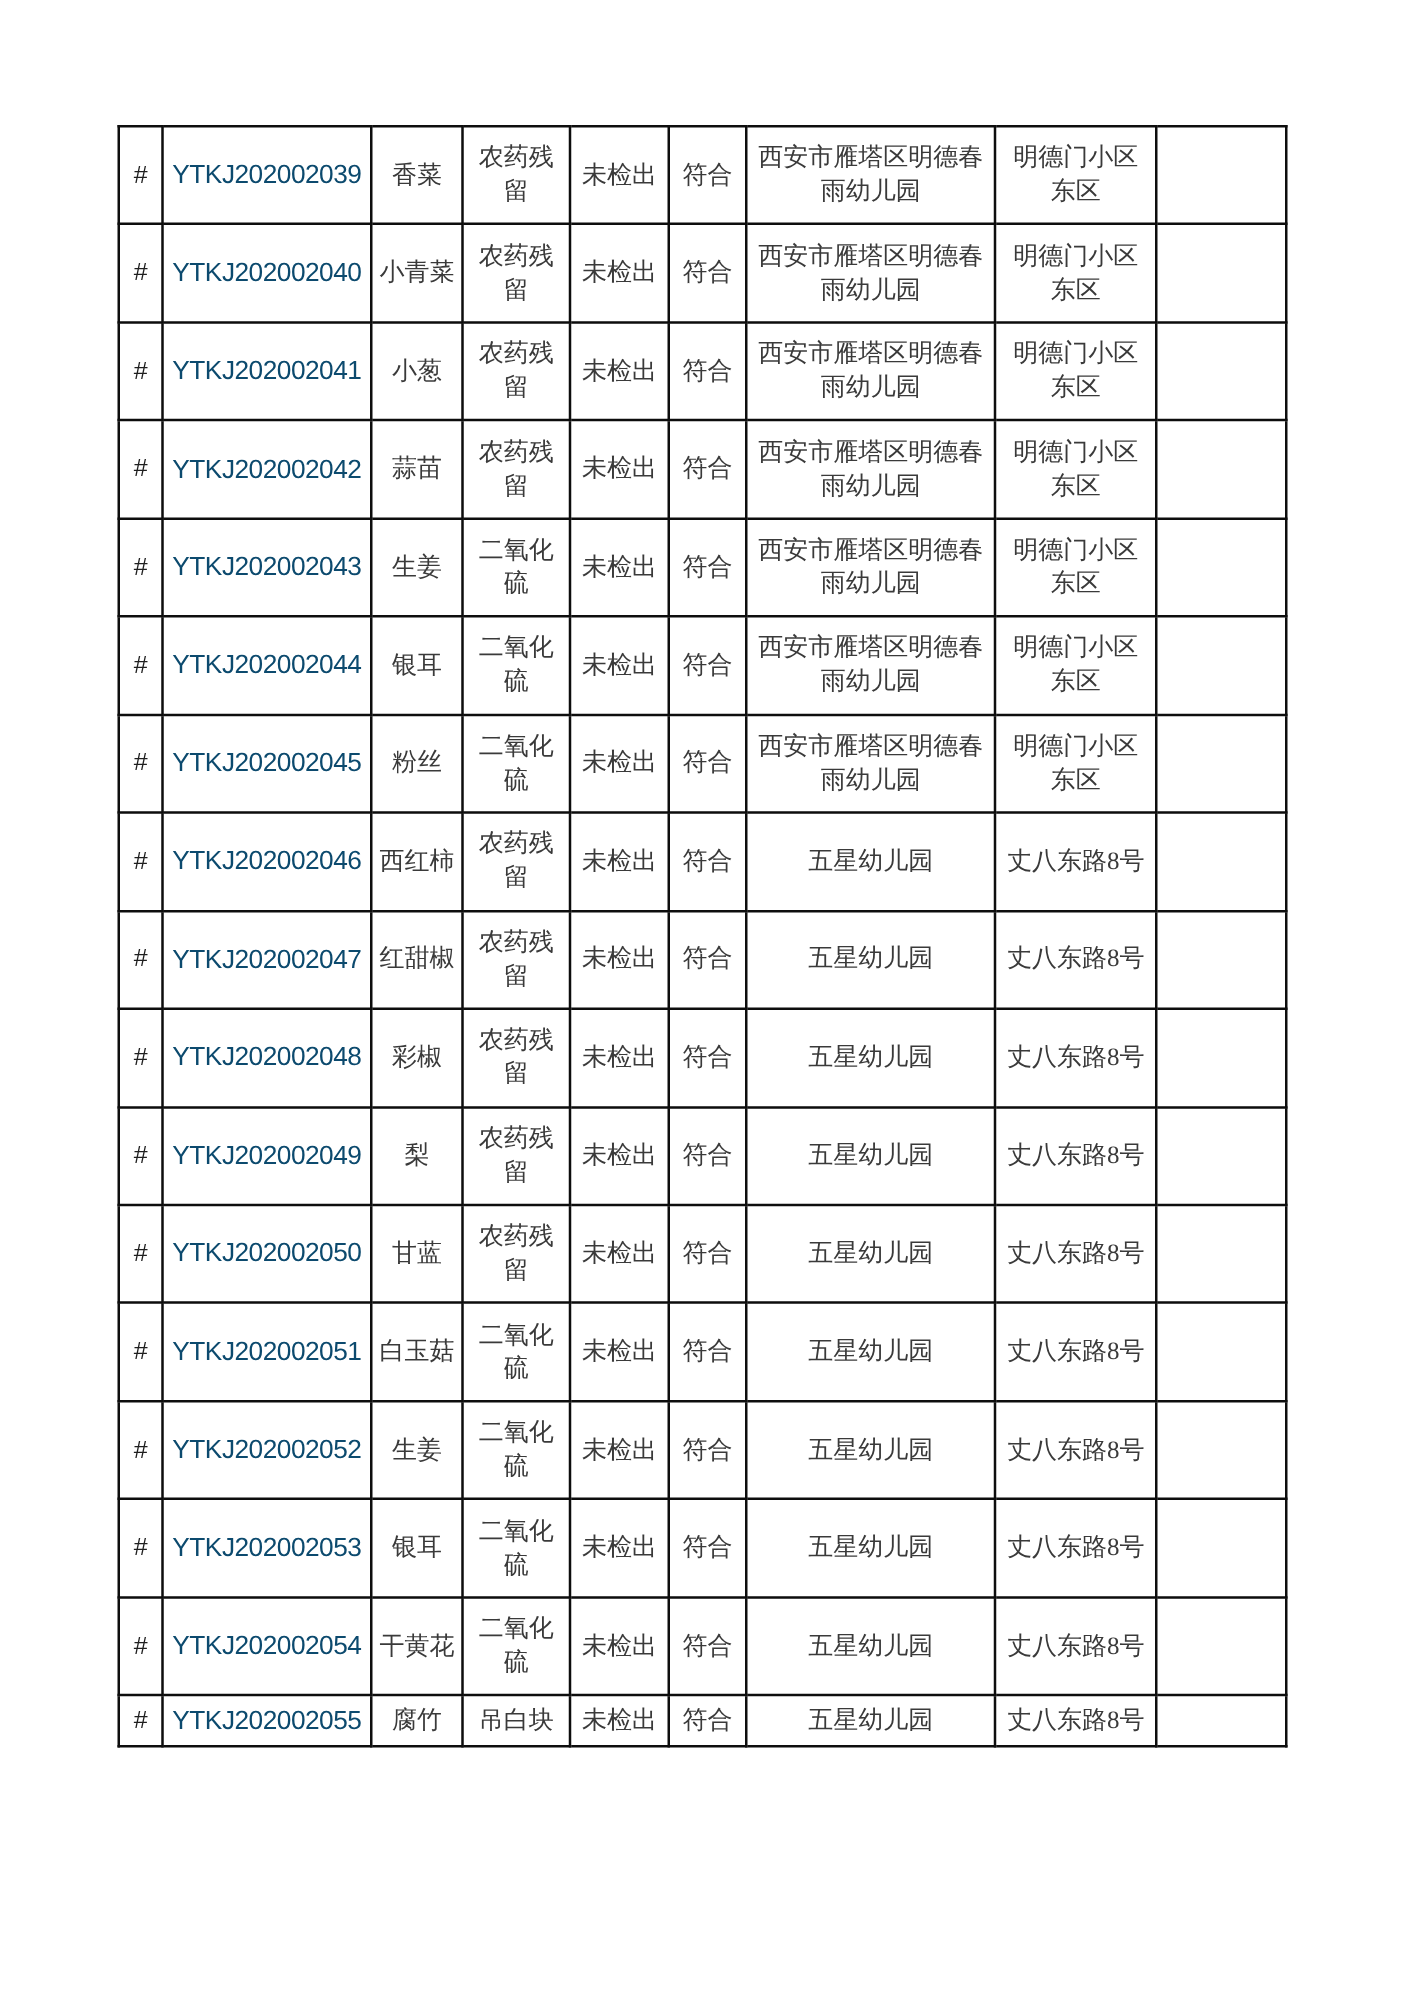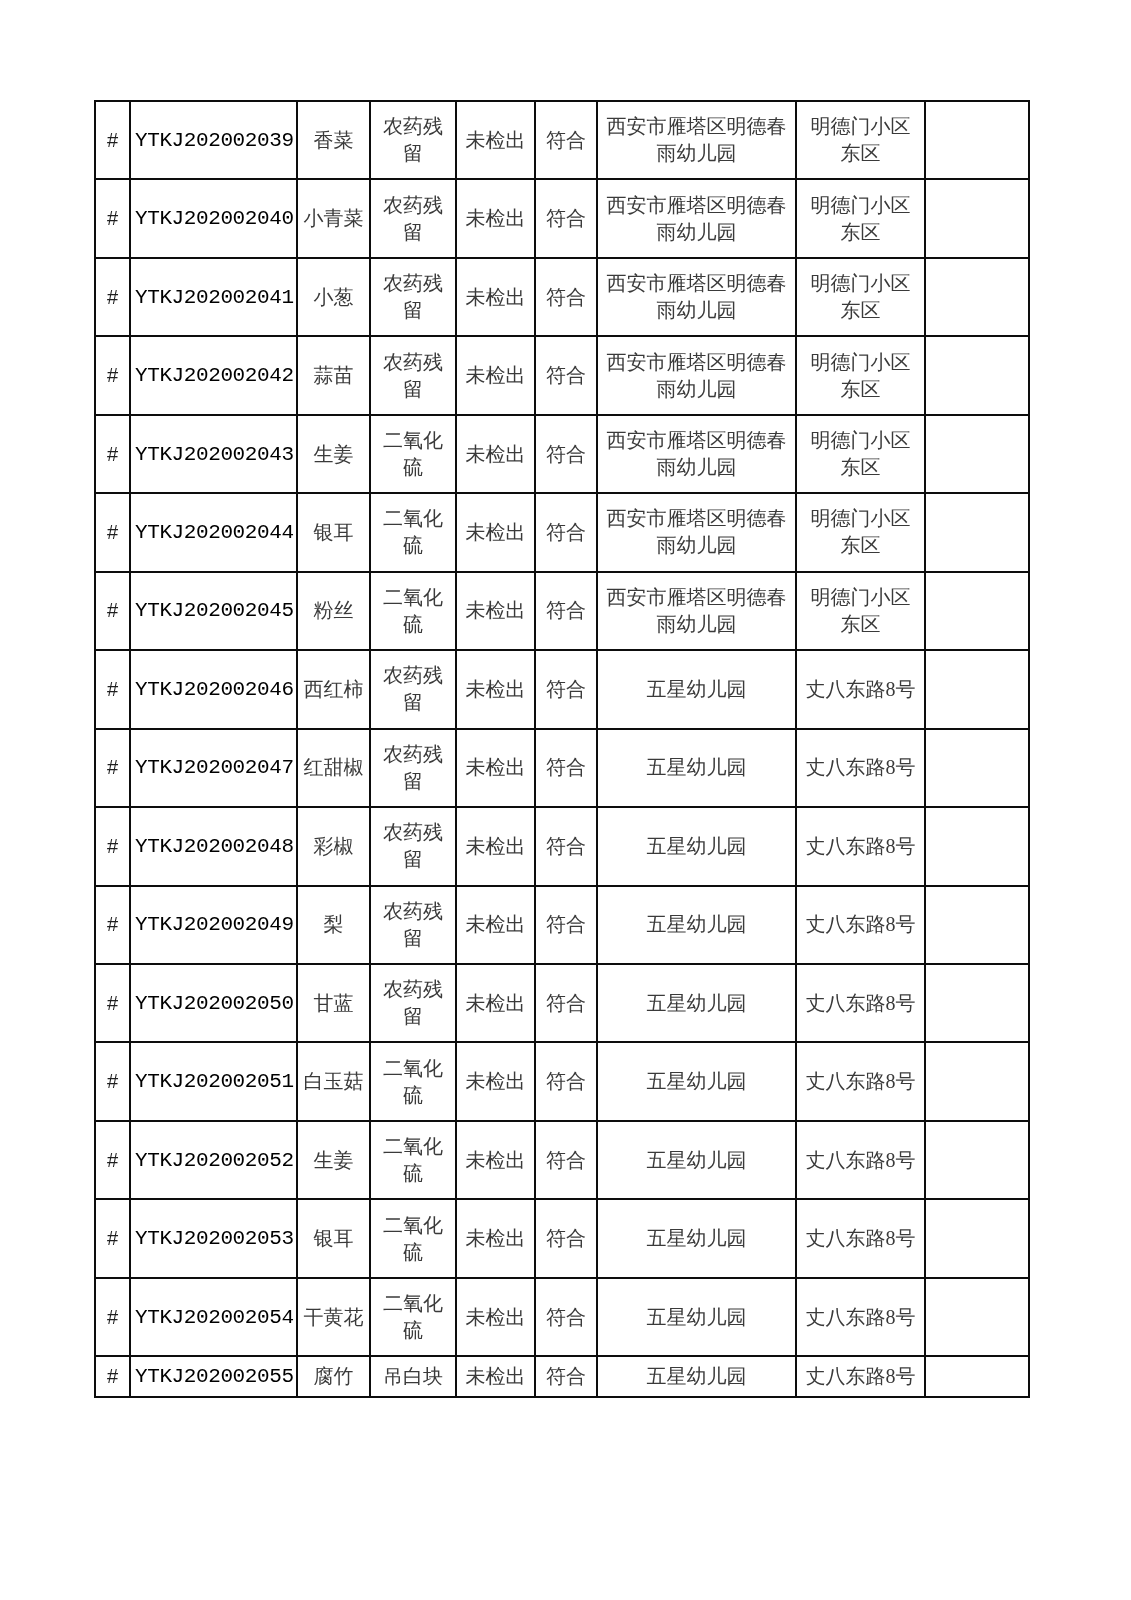--- a/index.html
+++ b/index.html
@@ -48,24 +48,24 @@
   col.c-client   { width: 199px; }
   col.c-addr     { width: 129px; }
   col.c-remark   { width: 104px; }
 
   td.cell-marker {
     font-family: "Liberation Sans", sans-serif;
     font-size: 20px;
     color: #1f1f1f;
   }
   td.cell-id {
-    font-family: Liberation Mono, monospace;
+    font-family: Liberation Sans, sans-serif;
     font-size: 21px;
     letter-spacing: -0.4px;
-    color: #000000;
+    color: #0c4a6e;
   }
   td.cjk {
     font-family: "Liberation Serif", serif;
     font-size: 20px;
     color: #3a3a3a;
     white-space: pre-line;
     line-height: 1.35;
   }
 </style>
 </head>

